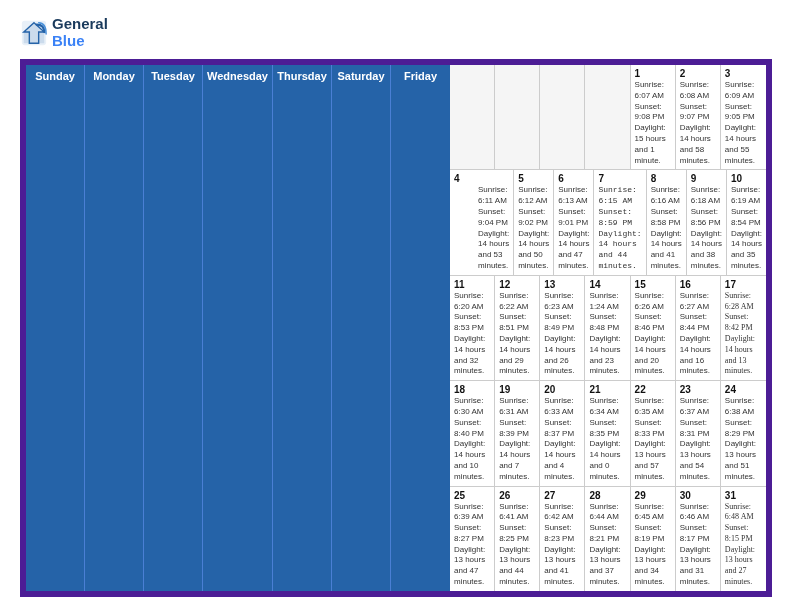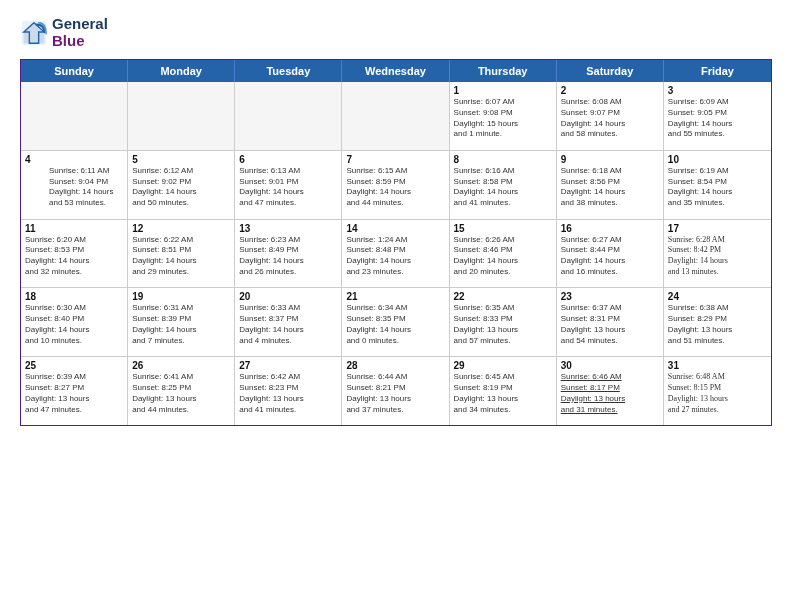--- a/index.html
+++ b/index.html
@@ -51,22 +51,22 @@
       line-height: 1.1;
     }
     .subtitle {
       font-size: 14px;
       color: #333;
       margin-top: 2px;
     }
     .calendar {
       flex: 1;
       display: flex;
-      flex-direction: column;
-      border: 1px solid #4c1d95;
+      flex-direction: row;
+      border: 6px solid #4c1d95;
     }
     .cal-header {
       display: grid;
       grid-template-columns: repeat(7, 1fr);
       background: #2563a8;
     }
     .cal-header-cell {
       color: #fff;
       font-size: 11px;
       font-weight: bold;
@@ -119,21 +119,21 @@
     <div class="logo">
       <svg class="logo-icon" viewBox="0 0 30 30">
         <rect x="2" y="2" width="26" height="26" rx="3" fill="#e8f0f8"></rect>
         <polygon points="15,4 26,14 26,26 4,26 4,14" fill="#2563a8" opacity="0.15"></polygon>
         <polygon points="15,4 26,14 20,14 20,26 10,26 10,14 4,14" fill="none" stroke="#2563a8" stroke-width="1.5"></polygon>
         <path d="M18,6 Q26,6 26,14" fill="none" stroke="#2563a8" stroke-width="2.5" stroke-linecap="round"></path>
         <path d="M20,4 Q28,4 28,16" fill="none" stroke="#4a90d9" stroke-width="1.5" stroke-linecap="round"></path>
       </svg>
       <div>
         <div class="logo-text" style="font-size:15px;"><span style="color:#1a3a5c;">General</span></div>
-        <div class="logo-text" style="font-size:15px; color:#701a75;">Blue</div>
+        <div class="logo-text" style="font-size:15px; color:#3b82f6;">Blue</div>
       </div>
     </div>
     <div class="title-block">
       <div class="main-title"></div>
       <div class="subtitle"></div>
     </div>
   </div>
 
   <div class="calendar">
     <div class="cal-header">
@@ -190,21 +190,21 @@
           </div>
           <div class="cal-cell">
             <span class="day-num">6</span>
             <div class="cell-text" style="white-space: pre-line;">Sunrise: 6:13 AM
 Sunset: 9:01 PM
 Daylight: 14 hours
 and 47 minutes.</div>
           </div>
           <div class="cal-cell">
             <span class="day-num">7</span>
-            <div class="cell-text" style="white-space: pre-line;">Sunrise: 6:15 AM
+            <div class="cell-text" style="white-space: pre-line; font-family: Liberation Mono, monospace;">Sunrise: 6:15 AM
 Sunset: 8:59 PM
 Daylight: 14 hours
 and 44 minutes.</div>
           </div>
           <div class="cal-cell">
             <span class="day-num">8</span>
             <div class="cell-text" style="white-space: pre-line;">Sunrise: 6:16 AM
 Sunset: 8:58 PM
 Daylight: 14 hours
 and 41 minutes.</div>
@@ -357,21 +357,21 @@
           </div>
           <div class="cal-cell">
             <span class="day-num">29</span>
             <div class="cell-text" style="white-space: pre-line;">Sunrise: 6:45 AM
 Sunset: 8:19 PM
 Daylight: 13 hours
 and 34 minutes.</div>
           </div>
           <div class="cal-cell">
             <span class="day-num">30</span>
-            <div class="cell-text" style="white-space: pre-line; text-decoration: underline;">Sunrise: 6:46 AM
+            <div class="cell-text" style="white-space: pre-line;">Sunrise: 6:46 AM
 Sunset: 8:17 PM
 Daylight: 13 hours
 and 31 minutes.</div>
           </div>
           <div class="cal-cell">
             <span class="day-num">31</span>
             <div class="cell-text" style="white-space: pre-line; font-family: Liberation Serif, serif;">Sunrise: 6:48 AM
 Sunset: 8:15 PM
 Daylight: 13 hours
 and 27 minutes.</div>

